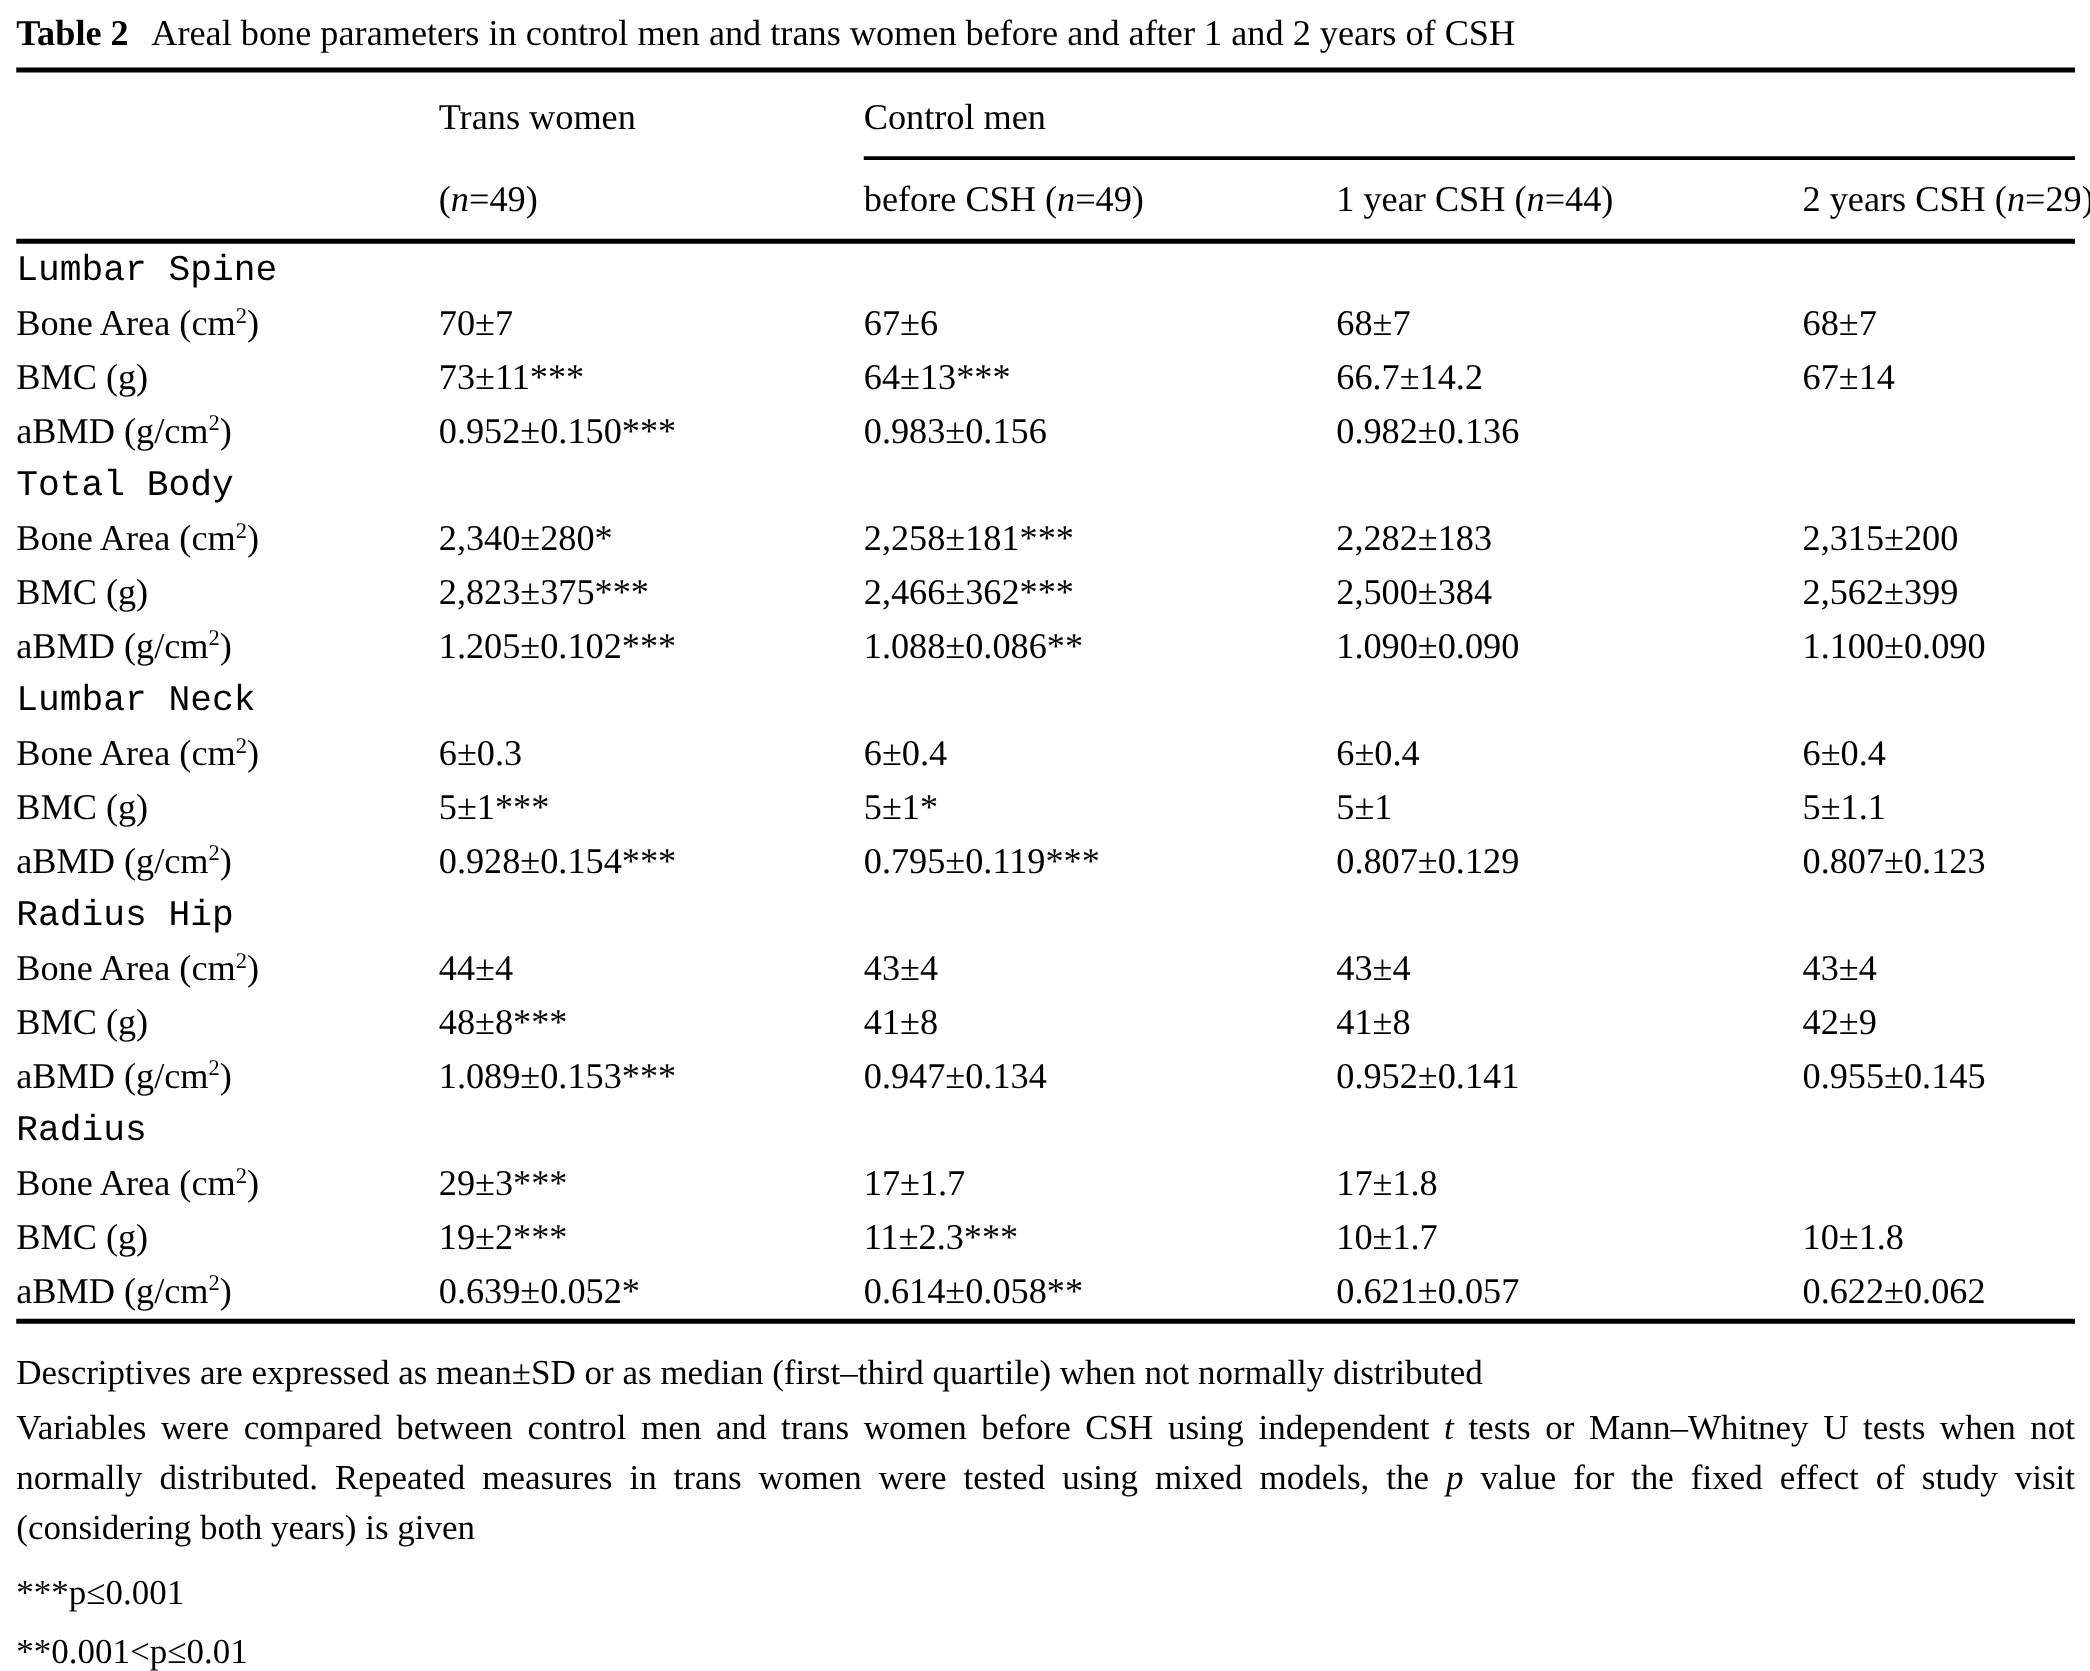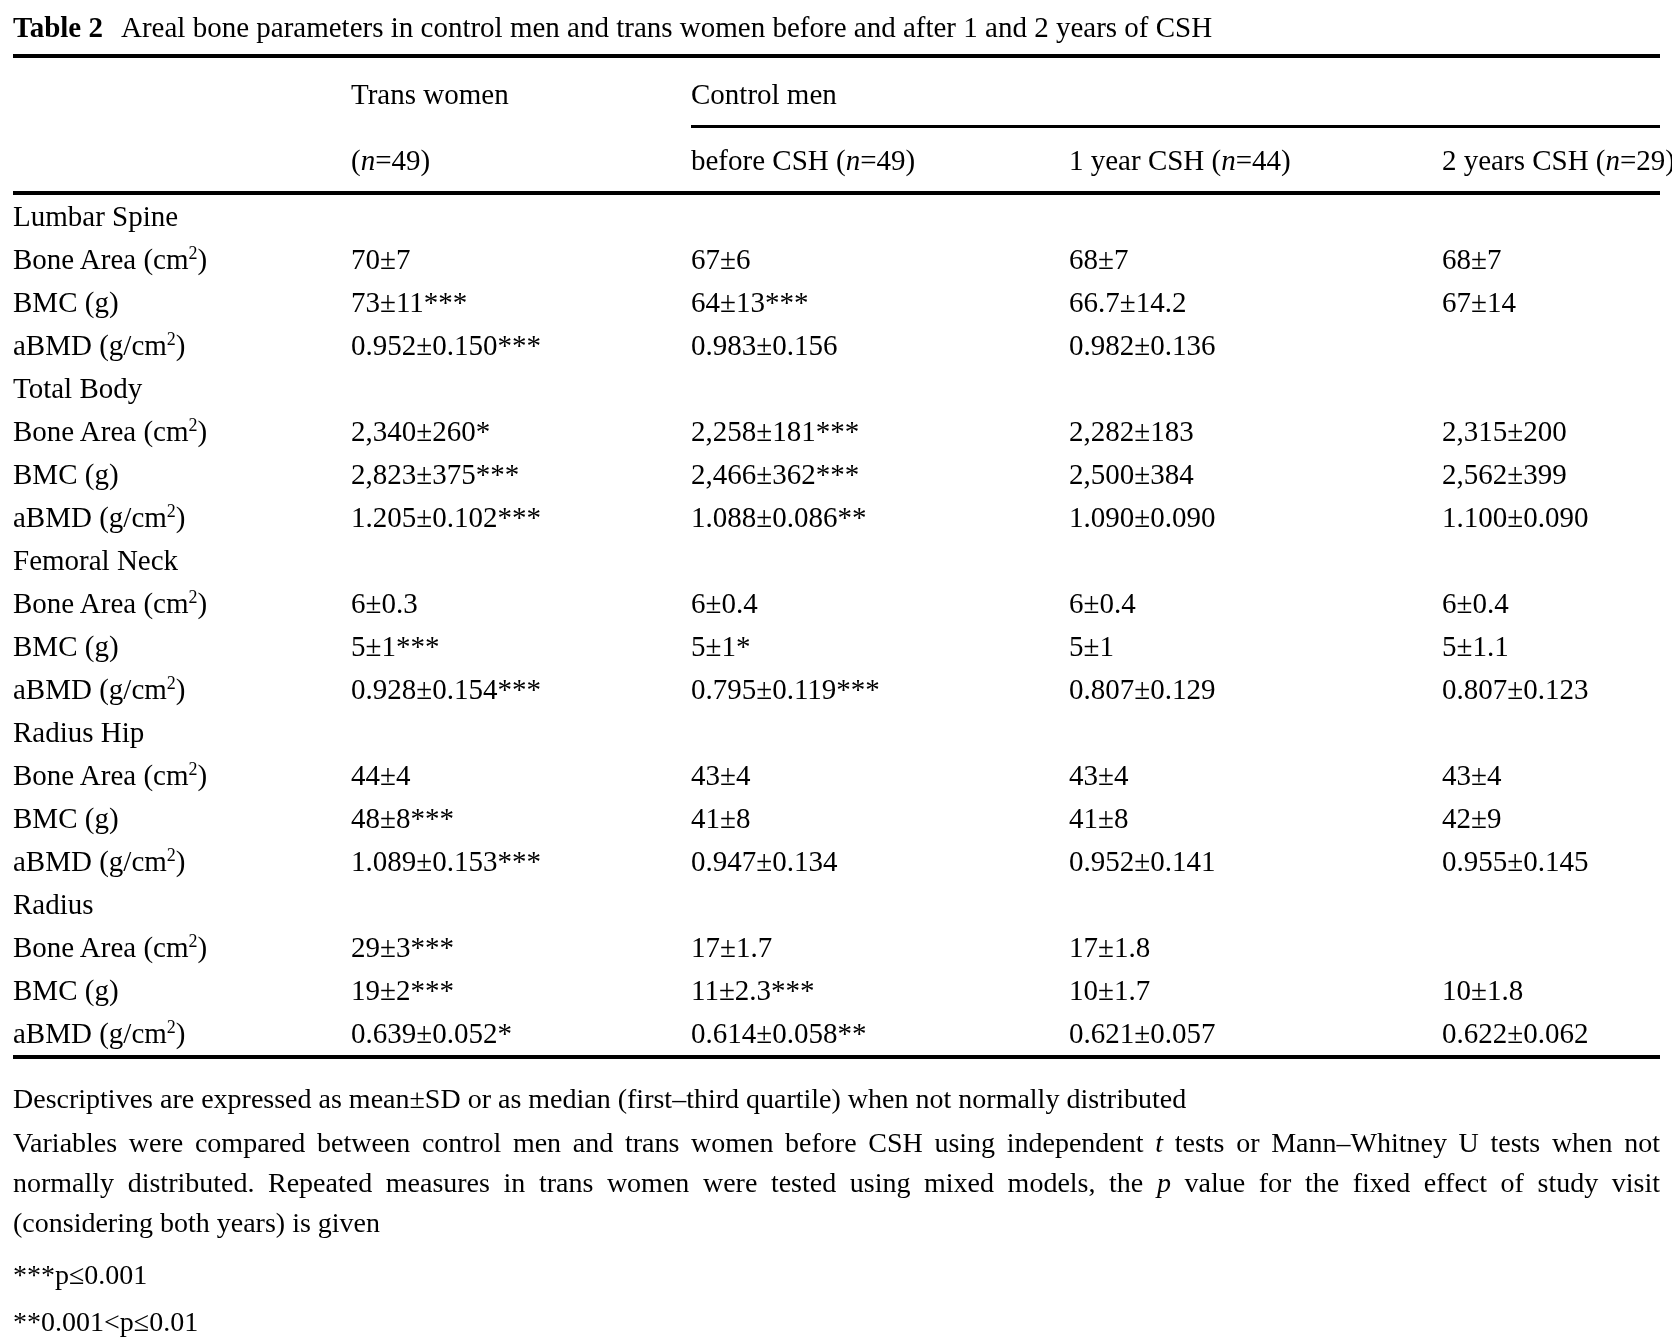--- a/index.html
+++ b/index.html
@@ -13,21 +13,21 @@
   .rule-thick { height:4px; background:#000; }
   .rule-top { margin-top:8px; }
   .thead-row1 { display:grid; grid-template-columns:338px 340px 1fr; padding:20px 0 14px; font-size:29px; }
   .thead-row2 { display:grid; grid-template-columns:338px 340px 378px 373px 1fr; padding:16px 0 14px; font-size:29px; }
   .thead-row1 > div, .thead-row2 > div { white-space:nowrap; }
   .midrule-wrap { height:3px; }
   .midrule { height:3px; background:#000; margin-left:678px; }
   .tbody { font-size:29px; }
   .trow { display:grid; grid-template-columns:338px 340px 378px 373px 1fr; height:43px; line-height:43px; }
   .trow .label { white-space:nowrap; }
-  .trow .section-label { grid-column:1 / -1; white-space:nowrap; }
+  .trow .section-label { grid-column:1 / -1; white-space:nowrap;font-family:Liberation Mono, monospace; }
   .cell { overflow:visible; }
   .val { display:inline-block; width:156px; text-align:left; white-space:nowrap; }
   sup { font-size:0.62em; vertical-align:baseline; position:relative; top:-0.55em; }
   .footnotes { font-size:28px; }
   .fn-desc { margin-top:20px; line-height:40px; }
   .fn-methods { margin-top:4px; line-height:40px; text-align:justify; }
   .fn-sig { margin-top:17px; line-height:30px; }
 </style>
 </head>
 <body>
@@ -82,41 +82,41 @@
         <div class="label">aBMD (g/cm<sup>2</sup>)</div>
         <div class="cell"><span class="val">0.952±0.150***</span></div>
         <div class="cell"><span class="val">0.983±0.156</span></div>
         <div class="cell"><span class="val">0.982±0.136</span></div>
       </div>
       <div class="trow">
         <div class="section-label">Total Body</div>
       </div>
       <div class="trow">
         <div class="label">Bone Area (cm<sup>2</sup>)</div>
-        <div class="cell"><span class="val">2,340±260*</span></div>
+        <div class="cell"><span class="val">2,340±280*</span></div>
         <div class="cell"><span class="val">2,258±181***</span></div>
         <div class="cell"><span class="val">2,282±183</span></div>
         <div class="cell"><span class="val">2,315±200</span></div>
       </div>
       <div class="trow">
         <div class="label">BMC (g)</div>
         <div class="cell"><span class="val">2,823±375***</span></div>
         <div class="cell"><span class="val">2,466±362***</span></div>
         <div class="cell"><span class="val">2,500±384</span></div>
         <div class="cell"><span class="val">2,562±399</span></div>
       </div>
       <div class="trow">
         <div class="label">aBMD (g/cm<sup>2</sup>)</div>
         <div class="cell"><span class="val">1.205±0.102***</span></div>
         <div class="cell"><span class="val">1.088±0.086**</span></div>
         <div class="cell"><span class="val">1.090±0.090</span></div>
         <div class="cell"><span class="val">1.100±0.090</span></div>
       </div>
       <div class="trow">
-        <div class="section-label">Femoral Neck</div>
+        <div class="section-label">Lumbar Neck</div>
       </div>
       <div class="trow">
         <div class="label">Bone Area (cm<sup>2</sup>)</div>
         <div class="cell"><span class="val">6±0.3</span></div>
         <div class="cell"><span class="val">6±0.4</span></div>
         <div class="cell"><span class="val">6±0.4</span></div>
         <div class="cell"><span class="val">6±0.4</span></div>
       </div>
       <div class="trow">
         <div class="label">BMC (g)</div>

